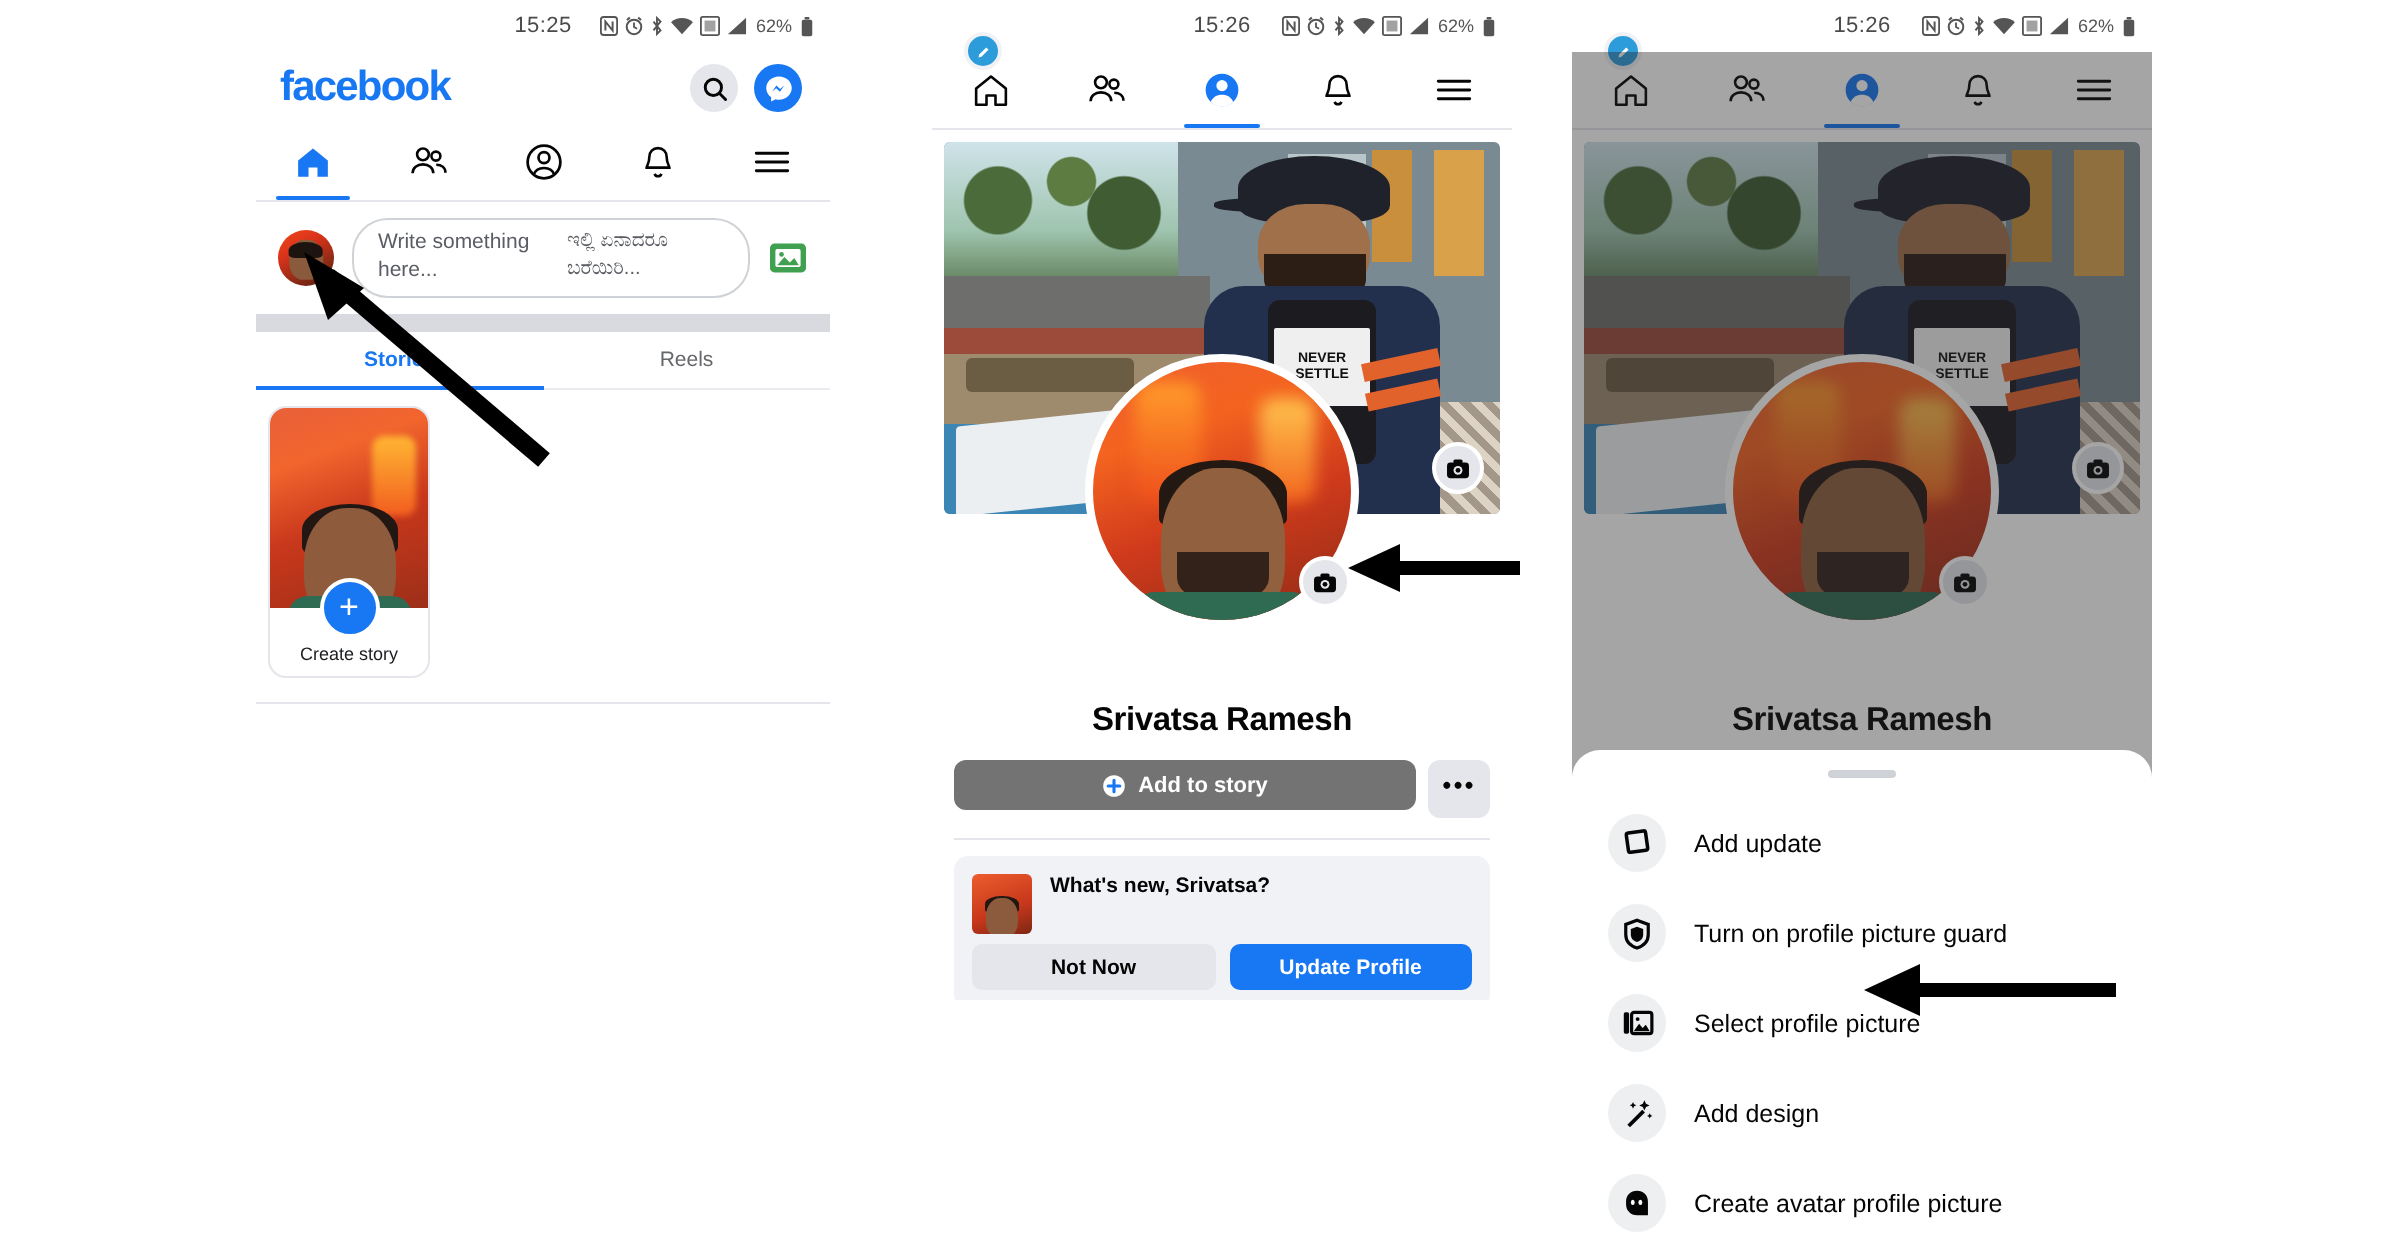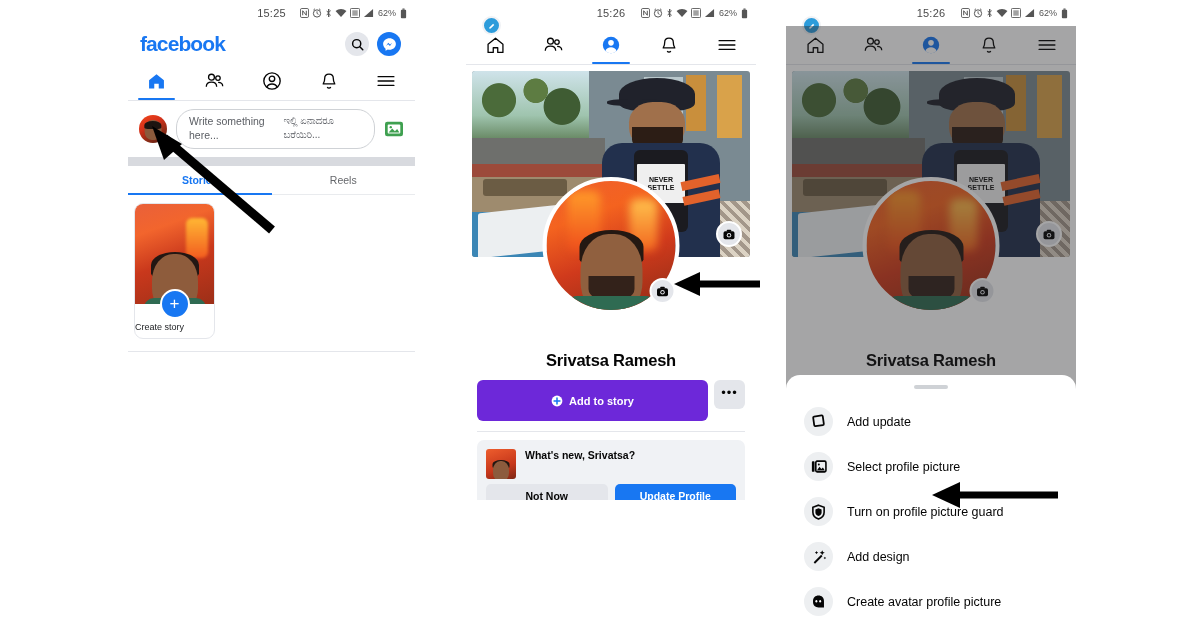--- a/index.html
+++ b/index.html
@@ -76,21 +76,21 @@
   .storycard .img .head{position:absolute;left:50%;bottom:-8px;transform:translateX(-50%);
     width:46px;height:58px;border-radius:46% 46% 40% 40%;background:#8e5c3c;}
   .storycard .img .hair2{position:absolute;left:50%;bottom:26px;transform:translateX(-50%);
     width:48px;height:26px;border-radius:50% 50% 18% 18%;background:#231713;}
   .storycard .img .shirt{position:absolute;left:50%;bottom:-14px;transform:translateX(-50%);
     width:62px;height:20px;background:#2f6b52;border-radius:10px 10px 0 0;}
   .storycard .plus{position:absolute;left:50%;top:100px;transform:translate(-50%,-50%);
     width:26px;height:26px;border-radius:50%;background:#1877F2;border:2.5px solid #fff;
     display:flex;align-items:center;justify-content:center;color:#fff;font-size:17px;
     line-height:0;font-weight:300;}
-  .storycard .cap{position:absolute;left:0;right:0;bottom:6px;
+  .storycard .cap{position:absolute;left:0;right:0;bottom:6px;text-align:center;
     font-size:9px;color:#1c1e21;}
   .divline{height:1px;background:#E4E6EB;margin-top:6px;}
 
   
   .navtabs.p-nav{border-bottom:1px solid #E4E6EB;}
   .cover{position:relative;margin:0 6px;height:186px;
     border-radius:3px;overflow:hidden;background:#7a8a92;}
   .cover .sky{position:absolute;left:0;top:0;width:42%;height:40%;
     background:linear-gradient(180deg,#cfe3ea,#9fc4ae 60%,#5b7a52);}
   .cover .trees{position:absolute;left:2%;top:2%;width:38%;height:34%;
@@ -155,21 +155,21 @@
   .pp .beard{position:absolute;left:50%;bottom:8px;transform:translateX(-50%);
     width:46px;height:26px;border-radius:0 0 50% 50%;background:#33221a;}
   .pp .shirt{position:absolute;left:50%;bottom:-10px;transform:translateX(-50%);
     width:96px;height:24px;background:#2f6b52;border-radius:14px 14px 0 0;}
   .cambadge-pp{position:absolute;right:4px;bottom:10px;}
 
   .pname{text-align:center;font-size:16.5px;font-weight:bold;color:#050505;
     margin-top:8px;letter-spacing:-0.2px;}
 
   .actionrow{display:flex;gap:6px;padding:10px 11px 0 11px;align-items:stretch;}
-  .btn-primary{flex:1;background:#6d28d9;color:#fff;border-radius:6px;height:41px;
+  .btn-primary{flex:1;background:#737373;color:#fff;border-radius:6px;height:25px;
     display:flex;align-items:center;justify-content:center;gap:6px;
     font-size:11px;font-weight:bold;}
   .btn-dots{width:31px;background:#E4E6EB;border-radius:6px;height:25px;
     display:flex;align-items:center;justify-content:center;color:#050505;
     font-size:13px;letter-spacing:1px;line-height:0;padding-bottom:4px;}
 
   .sep{height:1px;background:#E4E6EB;margin:10px 11px 0 11px;}
 
   .card{margin:8px 11px 0 11px;background:#F0F2F5;border-radius:7px;padding:9px 9px 9px 9px;}
   .card-top{display:flex;gap:9px;}
@@ -672,38 +672,38 @@
         <span class="sicon">
           <svg width="15" height="15" viewBox="0 0 17 17">
               <rect x="3" y="2.2" width="11" height="11" rx="1.2" fill="none" stroke="#050505" stroke-width="2" transform="rotate(-8 8.5 7.7)"></rect>
             </svg>
         </span>
         <span class="slabel">Add update</span>
       </div>
 
       <div class="srow">
         <span class="sicon">
+          <svg width="15" height="16" viewBox="0 0 16 17">
+              <path d="M8 1.2 14 3.4v5.4c0 4-2.6 6.1-6 7.2-3.4-1.1-6-3.2-6-7.2V3.4z" fill="none" stroke="#050505" stroke-width="1.7"></path>
+              <path d="M8 4.6 11.3 5.8v3c0 2.2-1.5 3.4-3.3 4-1.8-.6-3.3-1.8-3.3-4v-3z" fill="#050505"></path>
+            </svg>
+        </span>
+        <span class="slabel">Turn on profile picture guard</span>
+      </div>
+
+      <div class="srow">
+        <span class="sicon">
           <svg width="16" height="15" viewBox="0 0 18 16">
               <rect x="1" y="2" width="3" height="12" rx="1" fill="#050505"></rect>
               <rect x="5.4" y="2" width="11.4" height="12" rx="1.4" fill="none" stroke="#050505" stroke-width="1.8"></rect>
               <path d="M6.6 12.6 9.6 8.4l2 2.4 1.8-1.8 2.2 3.6z" fill="#050505"></path>
               <circle cx="8.8" cy="5.8" r="1.1" fill="#050505"></circle>
             </svg>
         </span>
         <span class="slabel">Select profile picture</span>
-      </div>
-
-      <div class="srow">
-        <span class="sicon">
-          <svg width="15" height="16" viewBox="0 0 16 17">
-              <path d="M8 1.2 14 3.4v5.4c0 4-2.6 6.1-6 7.2-3.4-1.1-6-3.2-6-7.2V3.4z" fill="none" stroke="#050505" stroke-width="1.7"></path>
-              <path d="M8 4.6 11.3 5.8v3c0 2.2-1.5 3.4-3.3 4-1.8-.6-3.3-1.8-3.3-4v-3z" fill="#050505"></path>
-            </svg>
-        </span>
-        <span class="slabel">Turn on profile picture guard</span>
       </div>
 
       <div class="srow">
         <span class="sicon">
           <svg width="16" height="16" viewBox="0 0 18 18">
               <path d="M3 15 11.4 6.6l1.5 1.5L4.5 16.5z" fill="#050505"></path>
               <path d="M12.6 1.3l.9 2 2 .9-2 .9-.9 2-.9-2-2-.9 2-.9z" fill="#050505"></path>
               <path d="M6.2 2.2l.6 1.3 1.3.6-1.3.6-.6 1.3-.6-1.3-1.3-.6 1.3-.6z" fill="#050505"></path>
               <path d="M15.6 8.6l.5 1 1 .5-1 .5-.5 1-.5-1-1-.5 1-.5z" fill="#050505"></path>
             </svg>

